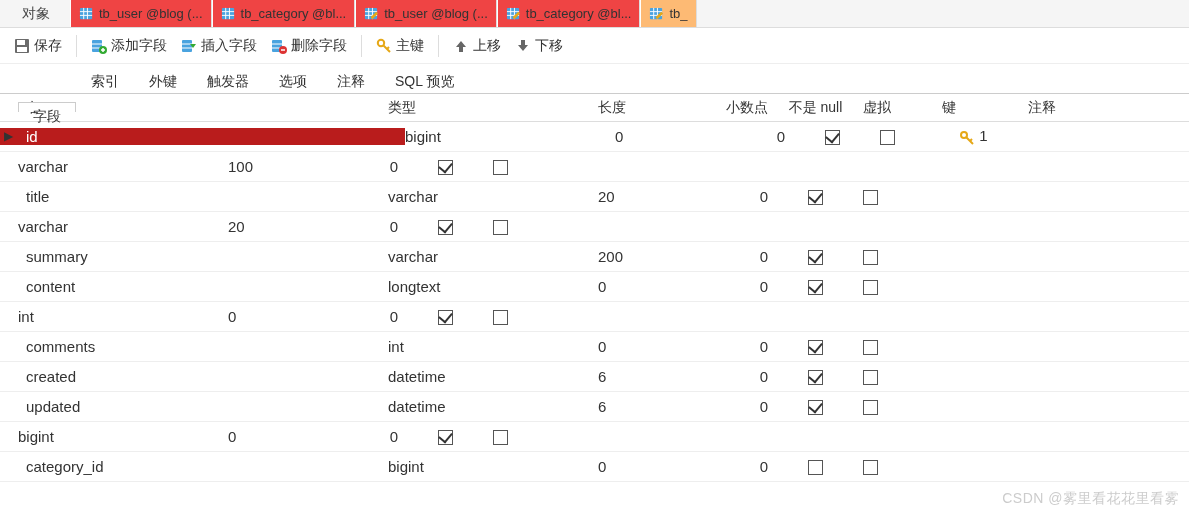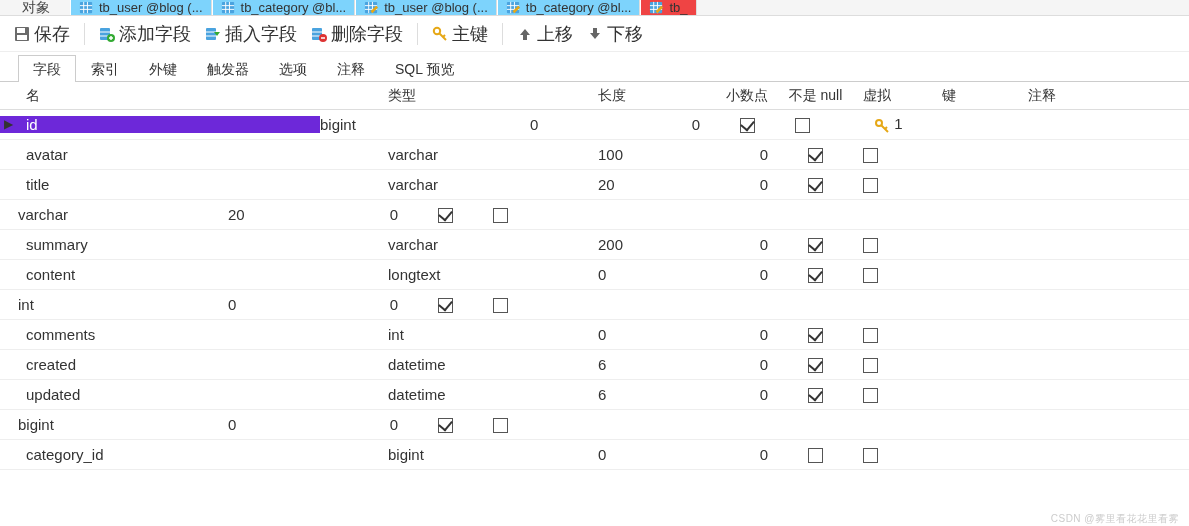--- a/index.html
+++ b/index.html
@@ -1,46 +1,46 @@
 <!DOCTYPE html>
 <html><head>
 <meta charset="utf-8">
 <style>
   * { box-sizing: border-box; margin: 0; padding: 0; }
   body { font-family: "Microsoft YaHei", "Segoe UI", Arial, sans-serif; font-size: 14px; color: #333; background: #fff; width: 1189px; height: 526px; overflow: hidden; position: relative; }
-  .tabbar { height: 16px; background: #f5f5f5; border-bottom: 1px solid #ddd; display: flex; align-items: stretch; }
+  .tabbar { height: 28px; background: #f5f5f5; border-bottom: 1px solid #ddd; display: flex; align-items: stretch; }
   .tabbar .obj-label { padding: 4px 20px 4px 22px; font-size: 14px; color: #444; display: flex; align-items: center; }
-  .tab { display: flex; align-items: center; gap: 5px; padding: 3px 8px; border-right: 1px solid #ddd; border-left: 1px solid #fff; font-size: 13px; color: #333; background: #7dd3fc; cursor: pointer; white-space: nowrap; }
-  .tab.active { background: #ef4444; }
+  .tab { display: flex; align-items: center; gap: 5px; padding: 3px 8px; border-right: 1px solid #ddd; border-left: 1px solid #fff; font-size: 13px; color: #333; background: #ef4444; cursor: pointer; white-space: nowrap; }
+  .tab.active { background: #fdba74; }
   .tab .ticon svg { width: 15px; height: 15px; display: block; }
   .toolbar { height: 36px; display: flex; align-items: center; padding: 0 8px; gap: 2px; border-bottom: 1px solid #eee; }
-  .tbtn { display: flex; align-items: center; gap: 4px; padding: 4px 6px; font-size: 18px; color: #333; cursor: pointer; border-radius: 3px; }
+  .tbtn { display: flex; align-items: center; gap: 4px; padding: 4px 6px; font-size: 14px; color: #333; cursor: pointer; border-radius: 3px; }
   .tbtn .bicon svg { width: 16px; height: 16px; display: block; }
   .sep { width: 1px; height: 22px; background: #ddd; margin: 0 6px; }
   .subtabs { height: 30px; display: flex; align-items: stretch; border-bottom: 1px solid #ccc; padding-left: 18px; padding-top: 2px; gap: 0; }
   .subtab { padding: 5px 14px 4px 14px; font-size: 14px; color: #333; cursor: pointer; border: 1px solid transparent; border-bottom: none; position: relative; top: 1px; }
-  .subtab.active { border-color: #ccc; background: #fff; }
+  .subtab.active { border-color: #ccc; background: #fff; margin-top: 35px; }
   .grid { width: 100%; }
   .ghead { display: flex; height: 28px; align-items: center; border-bottom: 1px solid #ddd; background: #fff; font-size: 14px; color: #333; padding-left: 18px; }
   .col-name { width: 370px; padding-left: 8px; }
   .col-type { width: 210px; }
   .col-len  { width: 95px; }
   .col-dec  { width: 75px; text-align: right; }
   .col-null { width: 95px; text-align: center; }
   .col-virt { width: 75px; }
   .col-key  { width: 90px; text-align: left; padding-left: 4px; }
   .col-cmt  { flex: 1; }
   .row { display: flex; height: 30px; align-items: center; border-bottom: 1px solid #eee; padding-left: 18px; font-size: 15px; color: #333; position: relative; }
   .row.selected { }
-  .row.selected .col-name { background: #6d28d9; color: #fff; margin-left: -18px; padding-left: 26px; width: 320px; }
+  .row.selected .col-name { background: #b91c1c; color: #fff; margin-left: -18px; padding-left: 26px; width: 405px; }
   .row-marker { position: absolute; left: 4px; top: 7px; color: #333; font-size: 12px; }
   .chkbox { display: inline-block; width: 15px; height: 15px; border: 1.5px solid #555; position: relative; vertical-align: middle; }
   .chkbox.checked::after { content: ""; position: absolute; left: 2px; top: -1px; width: 7px; height: 10px; border: solid #333; border-width: 0 2px 2px 0; transform: rotate(40deg); }
   .keycell svg { width: 16px; height: 16px; vertical-align: middle; }
-  .watermark { position: absolute; right: 10px; bottom: 0; font-size: 10px; color: #ccc; letter-spacing: 0.5px; }
+  .watermark { position: absolute; right: 10px; bottom: 18px; font-size: 14px; color: #ccc; letter-spacing: 0.5px; }
 </style>
 </head>
 <body>
 
 <div class="tabbar">
   <div class="obj-label">对象</div>
 <div class="tab">
       <span class="ticon">
         <svg viewBox="0 0 16 16">
           <rect x="1" y="2" width="13" height="12" rx="1" fill="#4aa3df"></rect>
@@ -214,21 +214,20 @@
         <div class="col-null"><span class="chkbox checked"></span></div>
         <div class="col-virt"><span class="chkbox"></span></div>
         <div class="col-key keycell"><span><svg viewBox="0 0 16 16">
               <circle cx="5" cy="5" r="3" fill="none" stroke="#e6a817" stroke-width="2"></circle>
               <line x1="7" y1="7" x2="14" y2="14" stroke="#e6a817" stroke-width="2"></line>
               <line x1="11" y1="11" x2="13" y2="9" stroke="#e6a817" stroke-width="2"></line>
             </svg></span> 1</div>
         <div class="col-cmt"></div>
       </div>
       <div class="row">
-        <div class="col-name">avatar</div>
         <div class="col-type">varchar</div>
         <div class="col-len">100</div>
         <div class="col-dec">0</div>
         <div class="col-null"><span class="chkbox checked"></span></div>
         <div class="col-virt"><span class="chkbox"></span></div>
         <div class="col-key keycell"></div>
         <div class="col-cmt"></div>
       </div>
       <div class="row">
         <div class="col-name">title</div>

